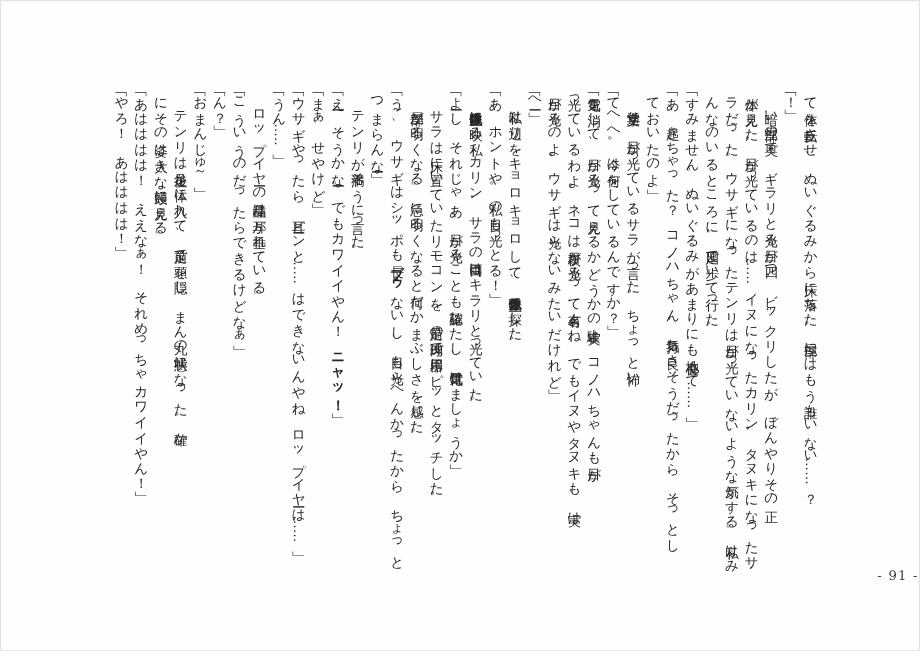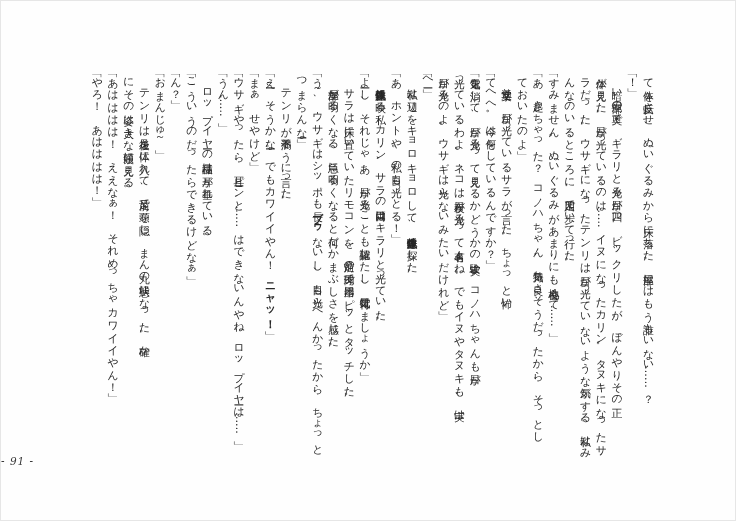--- a/index.html
+++ b/index.html
@@ -39,25 +39,24 @@
     text-indent: 1em;
   }
   .bold {
     font-weight: 700;
   }
   .page-number {
     position: absolute;
     bottom: 53px;
     left: 0;
     right: 0;
-    text-align: left;
+    text-align: right;
     font-size: 10.5px;
     color: #3a3a3a;
     letter-spacing: 1px;
-    font-style: italic;
   }
 </style>
 </head>
 <body>
 
 <div class="page">
   <div class="text-block" style="color: rgb(38, 38, 38);">
       <div class="line"><span>て体を反転させ、ぬいぐるみから床に落ちた。部屋にはもう誰もいない……？</span></div>
       <div class="line"><span>「！」</span></div>
       <div class="line indent"><span>暗い部屋の奥で、ギラリと光る目が四つ。ビックリしたが、ぼんやりその正</span></div>

